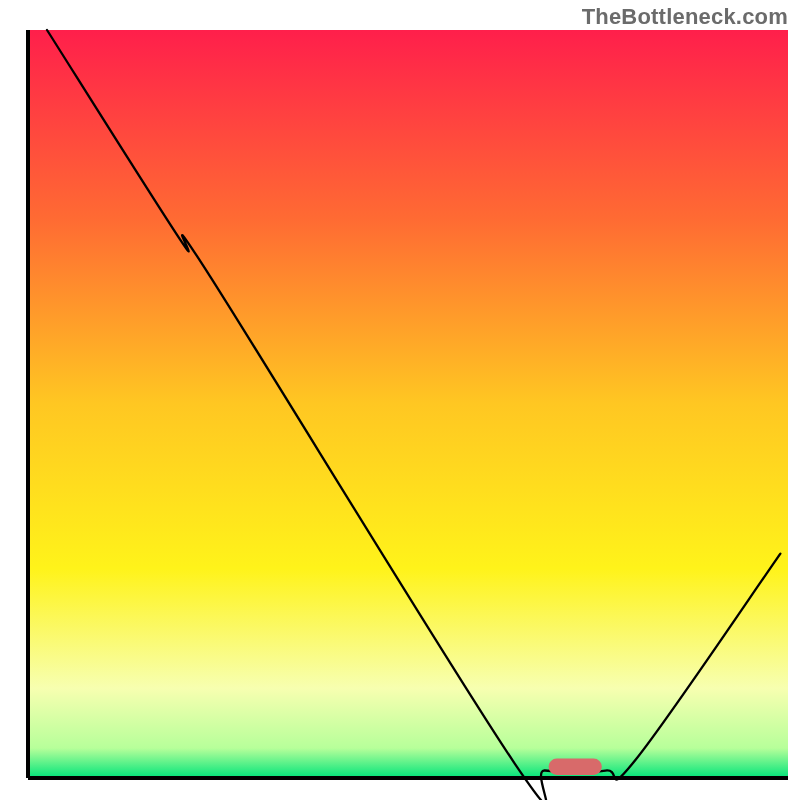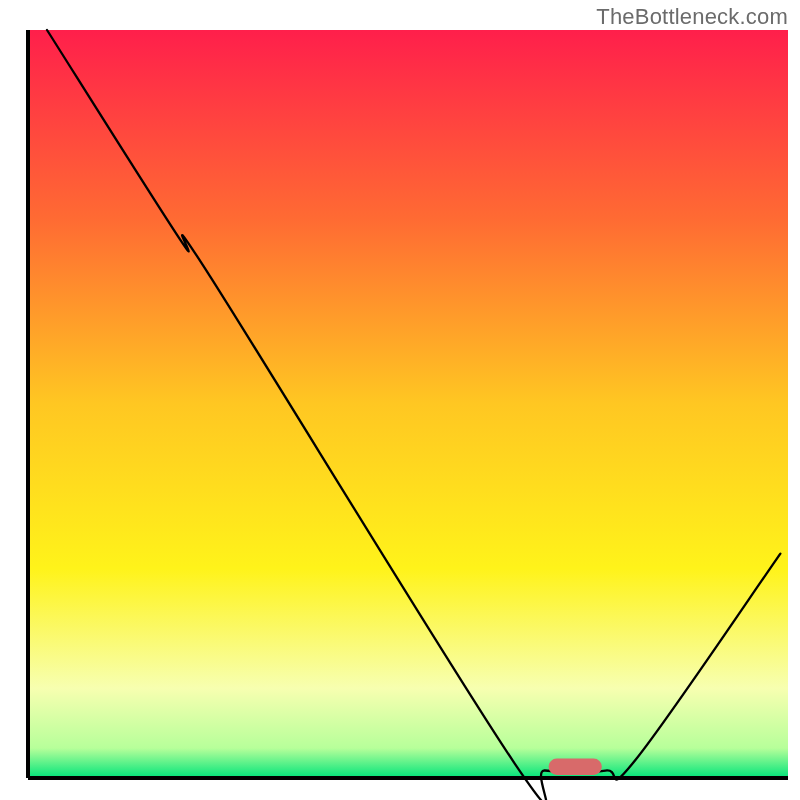--- a/index.html
+++ b/index.html
@@ -16,21 +16,21 @@
     left: 0;
     top: 0;
     width: 800px;
     height: 800px;
   }
   .watermark {
     position: absolute;
     top: 4px;
     right: 12px;
     font-size: 22px;
-    font-weight: 400;
+    font-weight: 700;
     color: #6b6b6b;
     letter-spacing: 0.2px;
   }
   svg {
     display: block;
   }
 </style>
 </head>
 <body>
 

